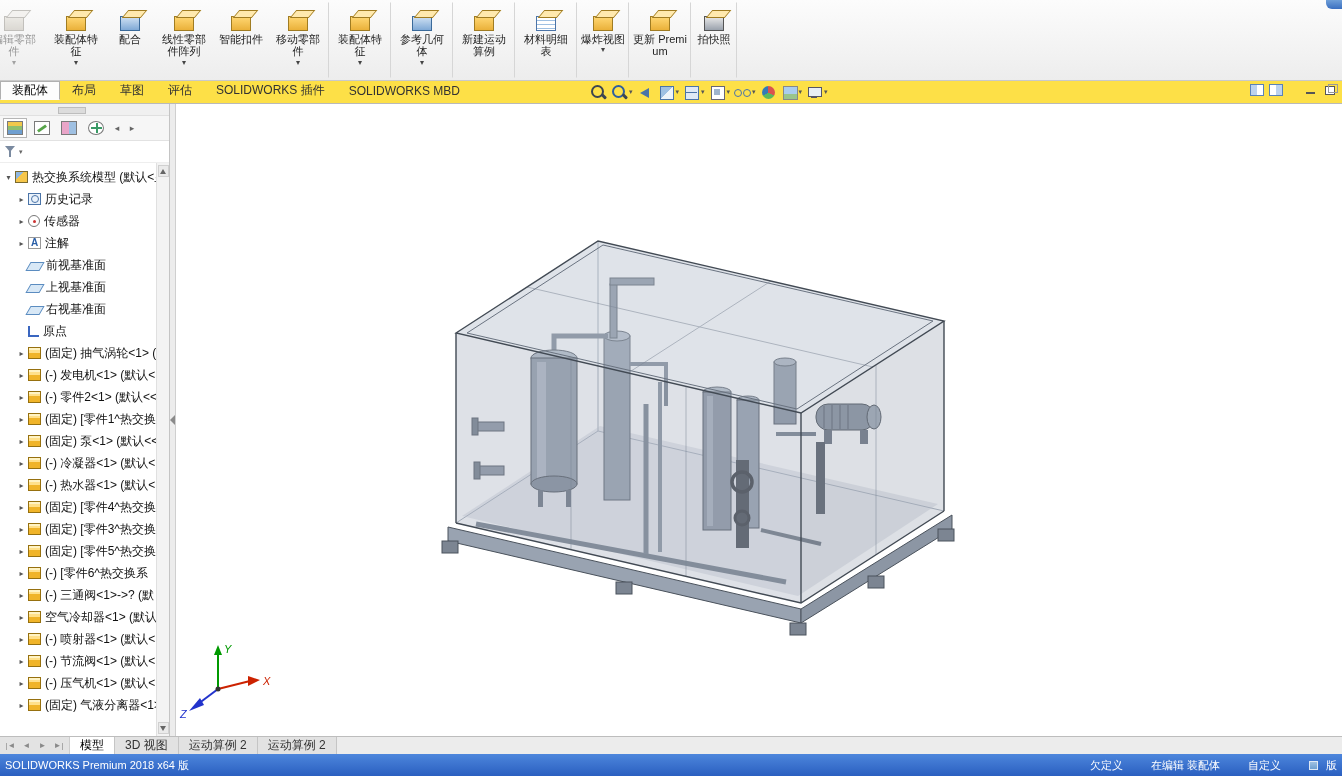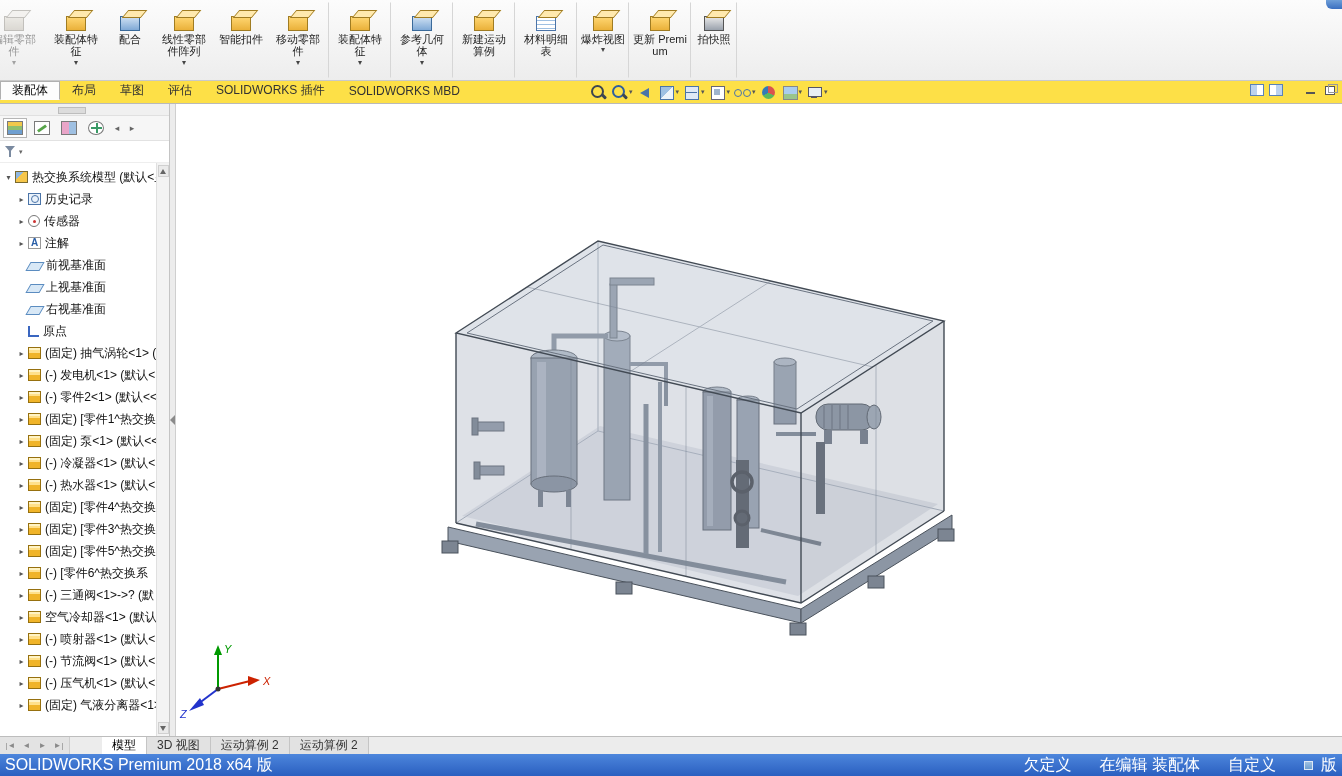--- a/index.html
+++ b/index.html
@@ -138,24 +138,24 @@
   .viewport svg{position:absolute;left:0;top:0;}
 
   
   .doc-tabs{height:18px;background:#ececec;border-top:1px solid #bdbdbd;display:flex;align-items:stretch;font-size:12px;flex:0 0 auto;}
   .nav-btns{display:flex;align-items:center;gap:1px;padding:0 3px;background:#e3e3e3;border-right:1px solid #cdcdcd;}
   .nav-btn{min-width:15px;height:14px;display:flex;align-items:center;justify-content:center;
     color:#8a8a8a;font-size:8px;cursor:pointer;}
   .dtabs{display:flex;align-items:stretch;}
   .dtab{padding:0 10px;display:flex;align-items:center;color:#333;background:#e2e2e2;
     border-right:1px solid #c5c5c5;cursor:pointer;}
-  .dtab.active{background:#fff;color:#000;margin-left:32px;}
+  .dtab.active{background:#fff;color:#000;}
 
   
-  .statusbar{height:14px;background:linear-gradient(#4d86dc,#2a5fc0);color:#fff;font-size:16px;
+  .statusbar{height:14px;background:linear-gradient(#4d86dc,#2a5fc0);color:#fff;font-size:11px;
     display:flex;align-items:center;padding:11px 5px;flex:0 0 auto;}
   .status-left{flex:1;}
   .status-item{margin-left:28px;white-space:nowrap;}
   .sicon-grid{width:9px;height:9px;border:1px solid #dfe8f5;background:linear-gradient(#9fc0e2,#6f9fd0);
     display:inline-block;margin-left:28px;}
 </style>
 </head>
 <body>
 
 <div id="app" data-name="solidworks-window">

